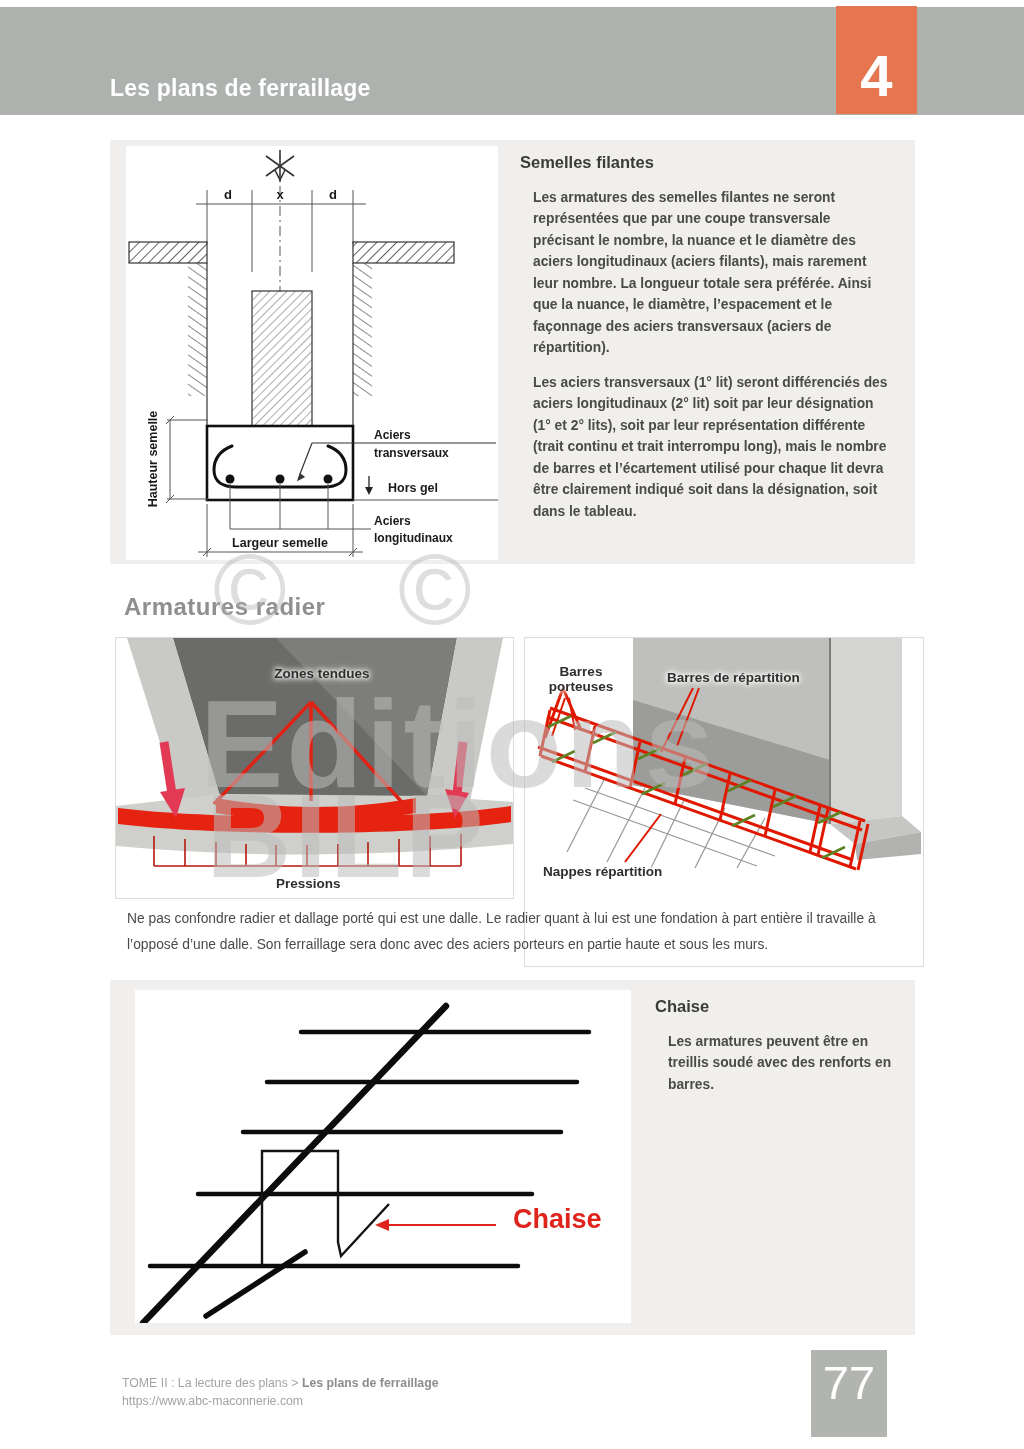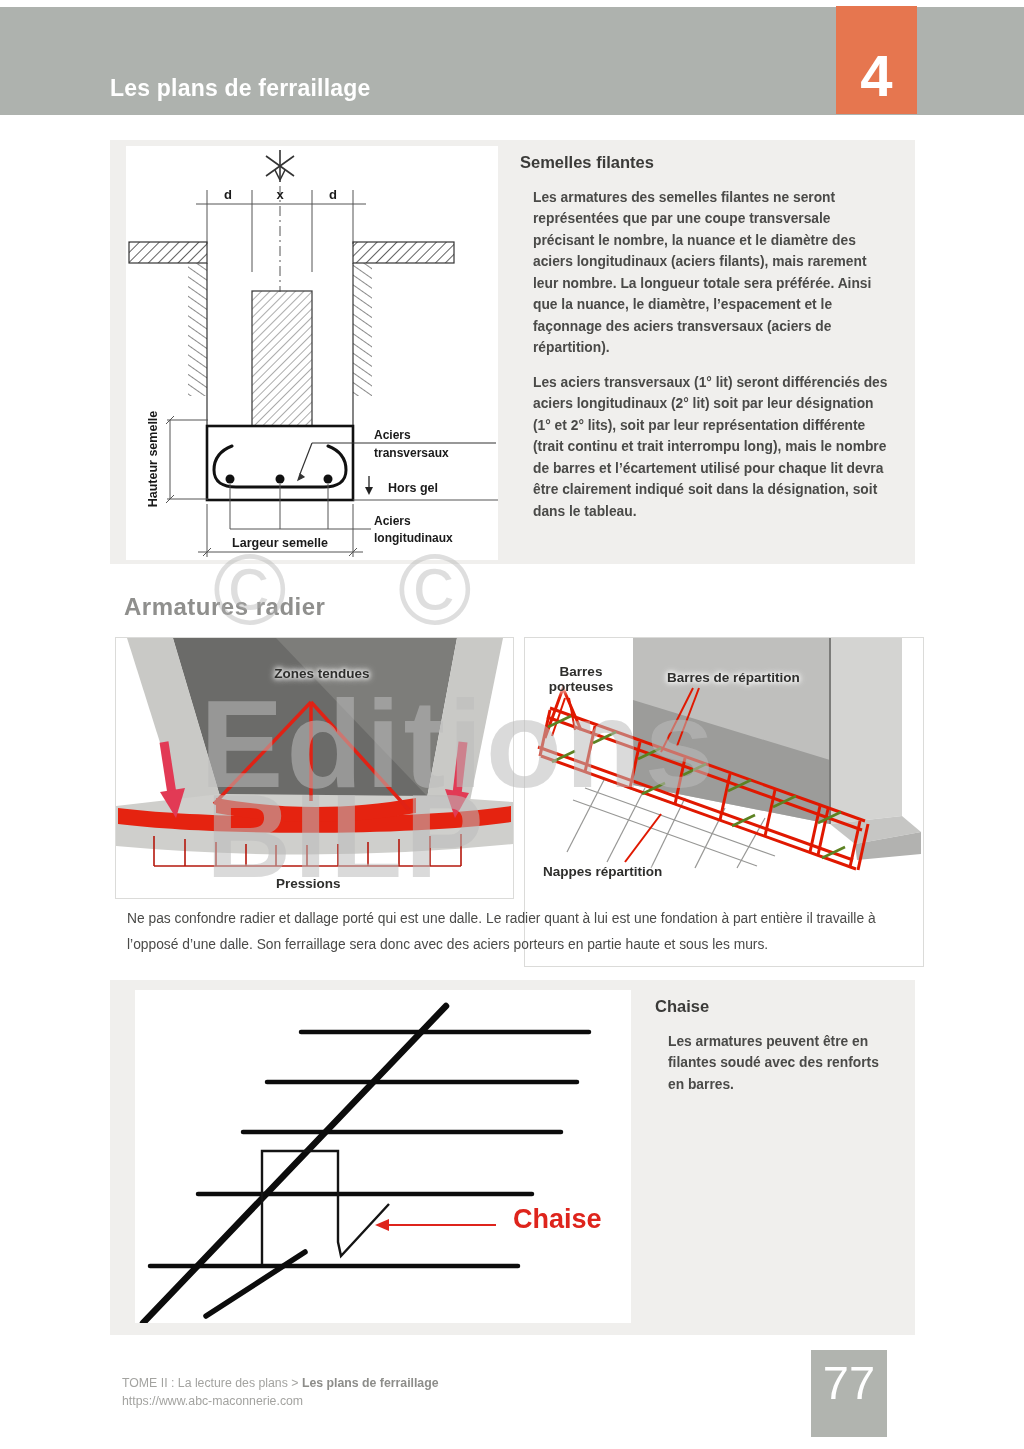--- a/index.html
+++ b/index.html
@@ -275,21 +275,21 @@
       <polyline points="127,274 127,161 203,161 203,252 206,266 254,214" fill="none" stroke="#141414" stroke-width="2.4"></polyline>
       <g>
         <line x1="361" y1="235" x2="246" y2="235" stroke="#de241c" stroke-width="2"></line>
         <polygon points="240,235 254,229 254,241" fill="#de241c"></polygon>
       </g>
     </svg>
     <div class="chaise-label">Chaise</div>
   </div>
   <div class="text-col" style="left:545px;top:16px;width:252px;">
     <h2>Chaise</h2>
-    <p>Les armatures peuvent être en filantes soudé avec des renforts en barres.</p>
+    <p>Les armatures peuvent être en treillis soudé avec des renforts en barres.</p>
   </div>
 </div>
 
 <div class="wm wm-c" style="left:213px;top:532px;">©</div>
 <div class="wm wm-c" style="left:398px;top:532px;">©</div>
 <div class="wm wm-big" style="left:200px;top:672px;font-size:125px;">Editions</div>
 <div class="wm wm-big" style="left:206px;top:768px;font-size:118px;">BILP</div>
 
 <div class="footer-text">
   <div><span>TOME II : La lecture des plans &gt; </span><b>Les plans de ferraillage</b></div>

